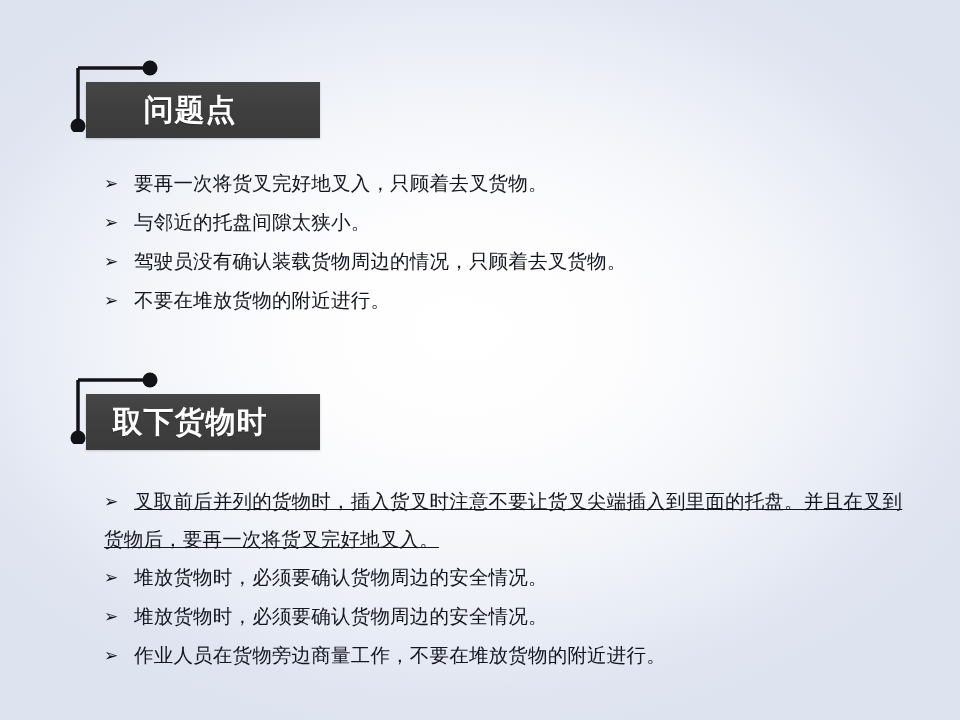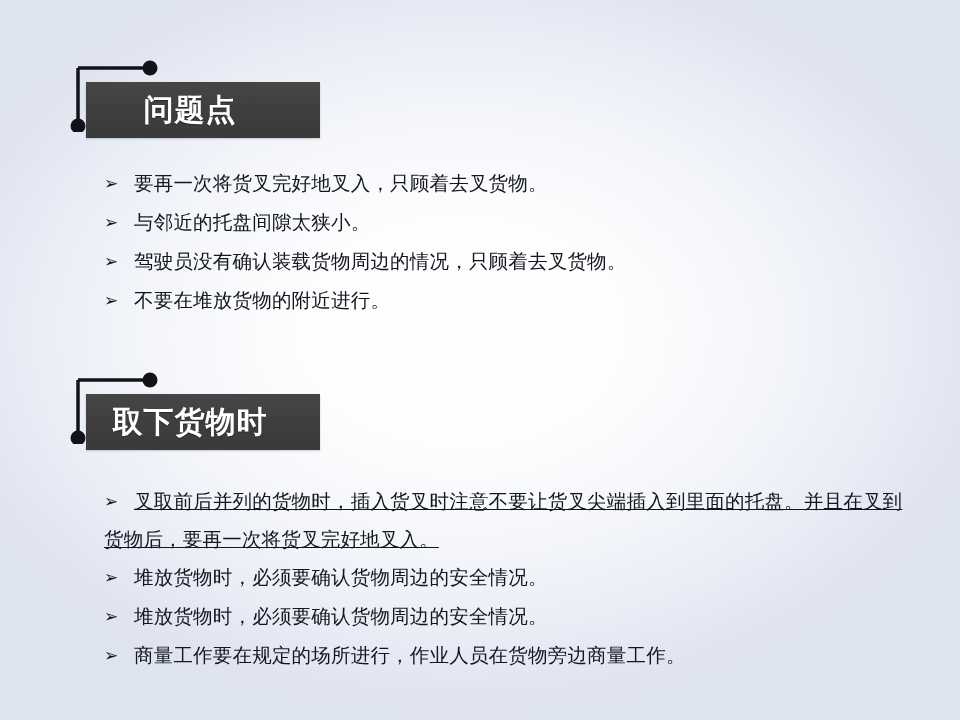--- a/index.html
+++ b/index.html
@@ -178,18 +178,18 @@
       <div class="bullet-item">
         <span class="bullet-marker">➢</span>
         <span class="bullet-text">堆放货物时，必须要确认货物周边的安全情况。</span>
       </div>
       <div class="bullet-item">
         <span class="bullet-marker">➢</span>
         <span class="bullet-text">堆放货物时，必须要确认货物周边的安全情况。</span>
       </div>
       <div class="bullet-item">
         <span class="bullet-marker">➢</span>
-        <span class="bullet-text">商量工作要在规定的场所进行，作业人员在货物旁边商量工作。</span>
+        <span class="bullet-text">作业人员在货物旁边商量工作，不要在堆放货物的附近进行。</span>
       </div>
     </div>
   </div>
 
 </div>
 
 </body></html>

